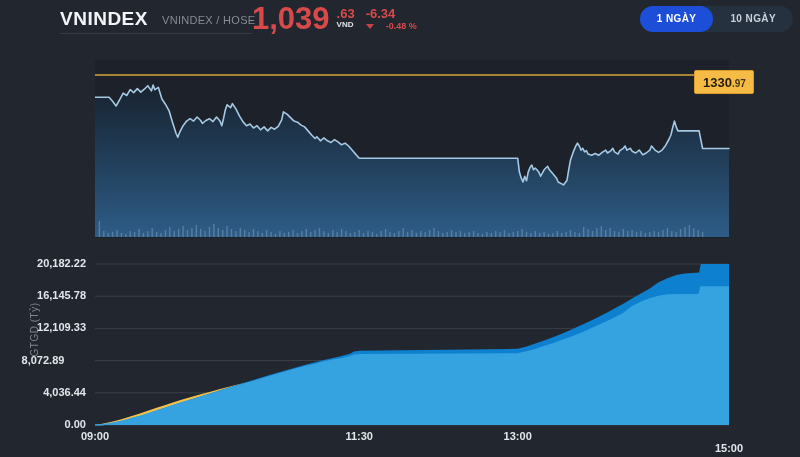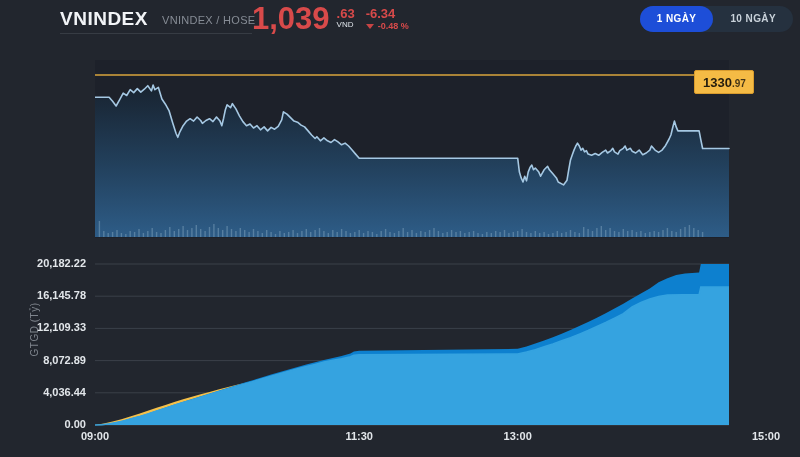--- a/index.html
+++ b/index.html
@@ -7,24 +7,24 @@
        background:#22262e;font-family:"Liberation Sans","DejaVu Sans",sans-serif;}
   .abs{position:absolute;}
   
   .hdr-title{left:60px;top:8px;color:#f2f4f7;font-size:19px;font-weight:bold;letter-spacing:.5px;}
   .hdr-sub{left:162px;top:14px;color:#868c95;font-size:11px;letter-spacing:.3px;}
   .hdr-divider{left:60px;top:33px;width:192px;height:1px;background:#373c44;}
   .price-wrap{left:252px;top:3px;display:flex;align-items:flex-start;gap:7px;}
   .price-main{color:#d84a4a;font-size:31px;font-weight:bold;line-height:32px;}
   .price-col{display:flex;flex-direction:column;align-items:flex-start;padding-top:4px;}
   .price-frac{color:#d84a4a;font-size:13px;font-weight:bold;line-height:13px;}
-  .price-cur{color:#dde2e8;font-size:8px;font-weight:normal;line-height:10px;}
+  .price-cur{color:#dde2e8;font-size:8px;font-weight:bold;line-height:10px;}
   .chg-col{display:flex;flex-direction:column;align-items:flex-start;padding-top:4px;margin-left:4px;}
   .chg-val{color:#d84a4a;font-size:13px;font-weight:bold;line-height:13px;}
-  .chg-row{display:flex;align-items:center;gap:4px;margin-top:1px;}
+  .chg-row{display:flex;align-items:center;gap:12px;margin-top:1px;}
   .tri-down{width:0;height:0;border-left:4px solid transparent;border-right:4px solid transparent;
             border-top:5px solid #c84444;}
   .chg-pct{color:#d84a4a;font-size:9px;font-weight:bold;}
   .range-group{right:7px;top:6px;height:26px;background:#25313f;border-radius:13px;
                display:flex;align-items:center;}
   .range-btn{height:26px;line-height:26px;padding:0 17px;font-size:10px;font-weight:bold;
              color:#c9d2da;letter-spacing:.4px;border:none;background:transparent;border-radius:13px;
              font-family:inherit;cursor:pointer;}
   .range-btn.active{background:#1d4ed8;color:#ffffff;}
   
@@ -237,22 +237,22 @@
       <path d="M0 163 L8.8 161.6 L17.6 159.6 L26.4 157.3 L35.2 154.6 L44 151.8 L52.8 148.8 L61.6 145.8 L70.4 142.9 L79.3 140 L88.1 137.3 L96.9 134.8 L105.7 132.3 L114.5 129.9 L123.3 127.6 L132.1 125.3 L140.9 123.1 L149.7 121 L158.5 118.8 L167.3 116.7 L176.1 114.7 L184.9 112.7 L193.7 110.7 L202.5 108.8 L211.3 106.8 L220.1 105 L228.9 103.2 L237.8 101.4 L246.6 99.7 L255.4 98 L264.2 96.4 L422.7 92 L457.9 83.2 L493.1 72.9 L528.3 60.9 L563.6 46.5 L598.8 30.6 L634 14.6 L634 163 L0 163 Z" fill="#f4c04a"></path>
       <path d="M0 163 L7 162.6 L14.1 161.7 L21.1 160.3 L28.2 158.6 L35.2 156.6 L44 154.2 L52.8 151.5 L61.6 148.5 L70.4 145.4 L79.3 142.5 L88.1 139.7 L96.9 137 L105.7 134.3 L114.5 131.5 L123.3 128.7 L132.1 125.9 L140.9 123.3 L149.7 120.6 L158.5 117.9 L167.3 115.2 L176.1 112.5 L184.9 110 L193.7 107.5 L202.5 105 L211.3 102.6 L220.1 100.3 L228.9 98 L237.8 96 L246.6 94 L255.4 91.6 L258.9 89.6 L264.2 88.8 L422.7 86.8 L431.5 84.4 L440.3 81.6 L449.1 78.4 L457.9 75.2 L466.7 71.7 L475.5 68.1 L484.3 64.1 L493.1 60.1 L501.9 55.7 L510.7 51.3 L519.5 46.5 L528.3 41.7 L537.1 36.6 L545.9 31.4 L554.8 26.6 L563.6 20.2 L572.4 16.2 L581.2 13 L590 11.4 L604.1 10.6 L605.8 2 L634 2 L634 163 L0 163 Z" fill="#0d80cf"></path>
       <path d="M0 163 L7 162.7 L14.1 161.8 L21.1 160.4 L28.2 158.9 L35.2 156.9 L44 154.6 L52.8 152 L61.6 149 L70.4 146.1 L79.3 143.2 L88.1 140.5 L96.9 137.9 L105.7 135.2 L114.5 132.5 L123.3 129.8 L132.1 127.1 L140.9 124.5 L149.7 122 L158.5 119.4 L167.3 116.7 L176.1 114.1 L184.9 111.6 L193.7 109.2 L202.5 106.8 L211.3 104.5 L220.1 102.4 L228.9 100.1 L237.8 98.2 L246.6 96.8 L255.4 94.8 L258.9 93.2 L264.2 92.8 L422.7 92 L431.5 90 L440.3 87.6 L449.1 84.8 L457.9 82 L466.7 78.8 L475.5 75.6 L484.3 72.1 L493.1 68.5 L501.9 64.5 L510.7 60.5 L519.5 56.1 L528.3 51.7 L537.1 44.9 L545.9 40.5 L554.8 37 L563.6 34.6 L572.4 33 L604.1 32.6 L605.8 25 L634 25 L634 163 L0 163 Z" fill="#35a3e0"></path>
       <path d="M0 163 L7 162.7 L14.1 161.8 L21.1 160.4 L28.2 158.9 L35.2 156.9 L44 154.6 L52.8 152 L61.6 149 L70.4 146.1 L79.3 143.2 L88.1 140.5 L96.9 137.9 L105.7 135.2 L114.5 132.5 L123.3 129.8 L132.1 127.1 L140.9 124.5 L149.7 122 L158.5 119.4 L167.3 116.7 L176.1 114.1 L184.9 111.6 L193.7 109.2 L202.5 106.8 L211.3 104.5 L220.1 102.4 L228.9 100.1 L237.8 98.2 L246.6 96.8 L255.4 94.8 L258.9 93.2 L264.2 92.8 L422.7 92 L431.5 90 L440.3 87.6 L449.1 84.8 L457.9 82 L466.7 78.8 L475.5 75.6 L484.3 72.1 L493.1 68.5 L501.9 64.5 L510.7 60.5 L519.5 56.1 L528.3 51.7 L537.1 44.9 L545.9 40.5 L554.8 37 L563.6 34.6 L572.4 33 L604.1 32.6 L605.8 25 L634 25" fill="none" stroke="#35a3e0" stroke-width="1.5"></path>
     </g>
 </svg>
 <div id="y-labels">
     <div class="ytick" style="top: 257px;">20,182.22</div>
     <div class="ytick" style="top: 289.2px;">16,145.78</div>
     <div class="ytick" style="top: 321.4px;">12,109.33</div>
-    <div class="ytick" style="top: 353.6px;">8,072.89</div>
+    <div class="ytick" style="top: 353.6px; text-align: center;">8,072.89</div>
     <div class="ytick" style="top: 385.8px;">4,036.44</div>
     <div class="ytick" style="top: 418px;">0.00</div>
   </div>
 <div id="x-labels">
     <div class="xtick" style="left: 65px;">09:00</div>
     <div class="xtick" style="left: 329.2px;">11:30</div>
     <div class="xtick" style="left: 487.7px;">13:00</div>
-    <div class="xtick" style="left: 736px;">15:00</div>
+    <div class="xtick" style="left: 699px; margin-top: 12px;">15:00</div>
   </div>
 
 </body></html>

